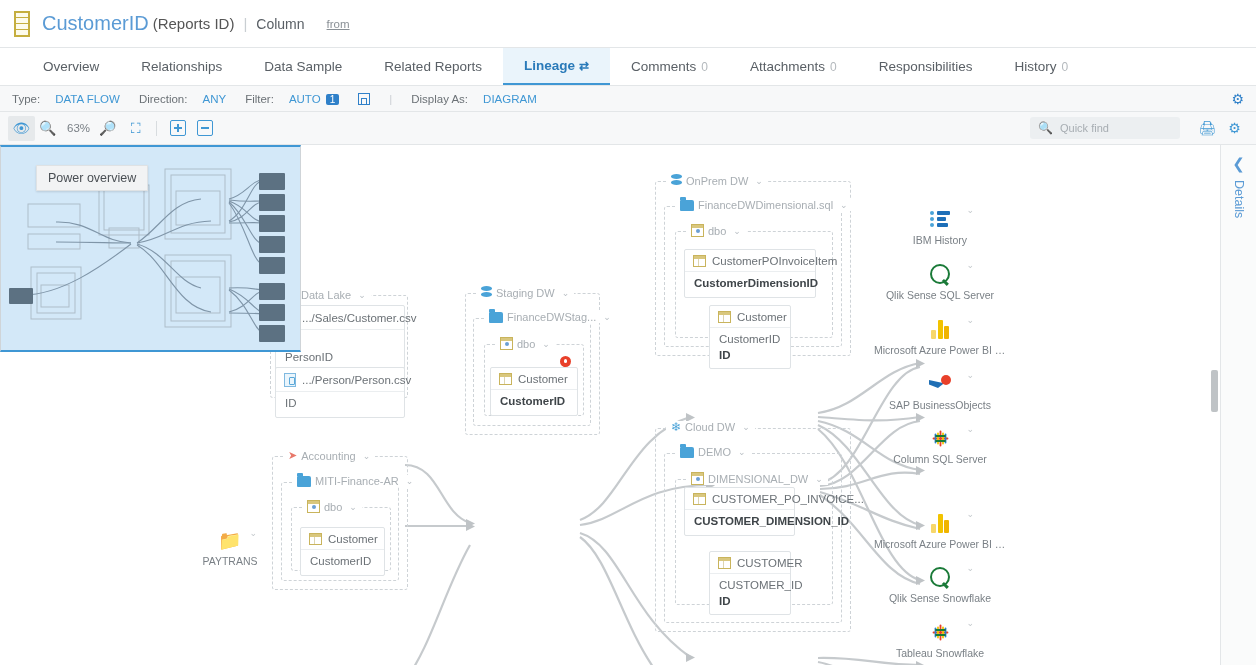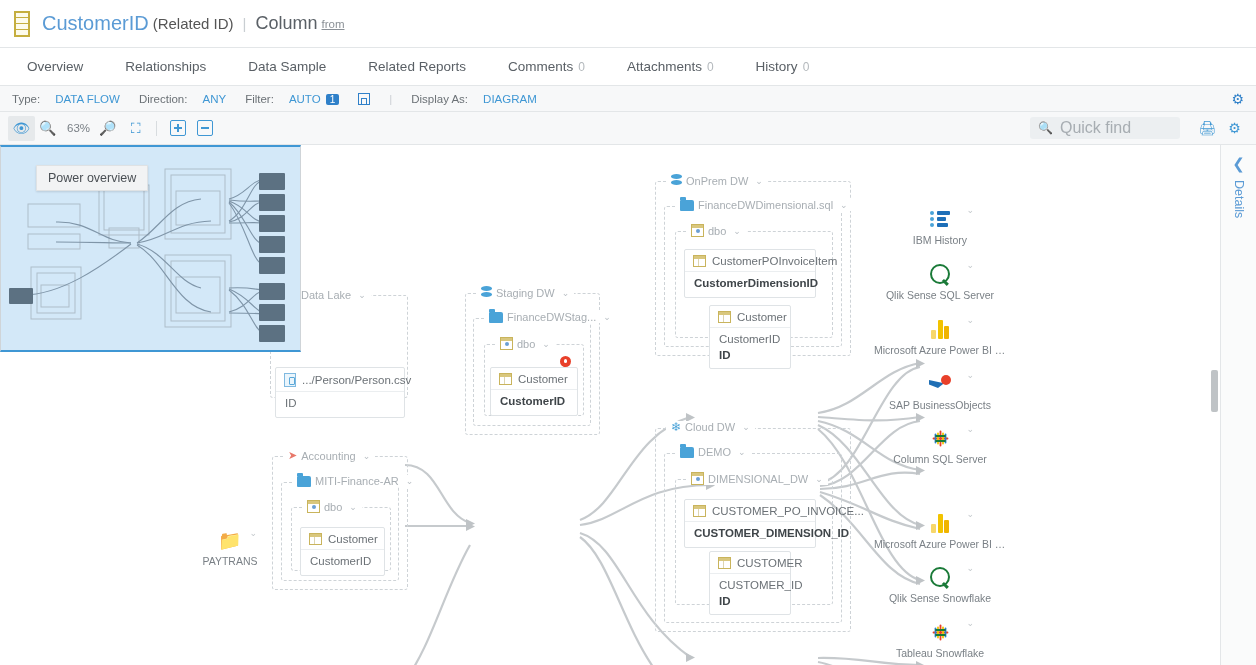--- a/index.html
+++ b/index.html
@@ -16,22 +16,22 @@
     border-bottom:1px solid #e3e6e8; background:#fff;
     padding-left:14px; padding-right:10px;
   }
   .col-icon { width:16px; height:26px; margin-right:12px; flex:0 0 auto;
     border:2px solid #c5ae3f; background:#fff; display:flex; flex-direction:column;}
   .col-icon i { display:block; flex:1; border-bottom:1.6px solid #c5ae3f; background:#fdfbec;}
   .col-icon i:last-child { border-bottom:none; }
   .h-title { font-size:20px; color:#5b9bd5; font-weight:400; }
   .h-sub { font-size:15px; color:#555; margin-left:4px;}
   .h-pipe { color:#c9ced2; margin:0 9px; font-size:15px;}
-  .h-col { font-size:18px; color:#5a6066; }
-  .h-from { font-size:11.5px; color:#8a9096; margin-left:4px;text-decoration:underline;}
+  .h-col { font-size:14px; color:#5a6066; }
+  .h-from { font-size:11.5px; color:#8a9096; margin-left:22px;text-decoration:underline;}
   .bc { font-size:11.5px; color:#5b9bd5; }
   .bc .sep { color:#9aa0a6; margin:0 3px;}
   .db-ico { display:inline-block; width:10px; height:12px; vertical-align:-2px;
     margin-right:3px; position:relative;}
   .db-ico::before,.db-ico::after { content:""; position:absolute; left:0; right:0; height:4px;
     background:#4aa3d8; border-radius:50%/2px;}
   .db-ico::before { top:0;} .db-ico::after { top:5px;}
   .hdr-right { margin-left:auto; display:flex; align-items:center; gap:11px;}
   .shield { width:17px; height:19px; background:#2f80c9;
     clip-path: polygon(50% 0,100% 18%,100% 62%,50% 100%,0 62%,0 18%); position:relative;}
@@ -46,21 +46,21 @@
   .cert::after{content:"";position:absolute;left:5px;top:12px;width:9px;height:8px;
     border-left:2px solid #2f80c9;border-right:2px solid #2f80c9;}
   .thumb { font-size:17px; color:#2f80c9; }
   .alert-dot { width:16px;height:16px;border-radius:50%;background:#2f80c9;color:#fff;
     font-size:11px;font-weight:bold;display:flex;align-items:center;justify-content:center;}
   .alert-n { color:#8a9096; font-size:12px; margin-left:-5px;}
   .kebab { display:flex; flex-direction:column; gap:2.5px; padding:2px 5px; cursor:pointer;}
   .kebab span { width:3.5px;height:3.5px;border-radius:50%;background:#5a6066;}
   
   .tabs { height:38px; display:flex; align-items:stretch;
-    border-bottom:1px solid #e3e6e8; background:#fff; padding-left:6px;}
+    border-bottom:1px solid #e3e6e8; background:#fff; padding-left:22px;}
   .tab { display:flex; align-items:center; padding:0 21px; font-size:13.5px;
     color:#5a6066; cursor:pointer; position:relative;}
   .tab .cnt { color:#b4b9bd; margin-left:5px; font-size:12px;}
   .tab.active { color:#2a7ab9; font-weight:bold; background:#eaf4fb;
     border-bottom:2px solid #3f97d4;}
   .tab .sw { margin-left:4px; font-size:12px;}
   
   .filterbar { height:26px; display:flex; align-items:center; gap:0;
     border-bottom:1px solid #e3e6e8; background:#f7f8f9; padding:0 12px; font-size:11.5px;}
   .fb-item { margin-right:19px; color:#6b7176; white-space:nowrap;}
@@ -80,21 +80,21 @@
      color:#3f97d4; cursor:pointer; font-size:14px; border-radius:2px;}
   .tb.sel { background:#e6e9eb; }
   .zoomlabel { font-size:11.5px; color:#7a8086; padding:0 5px;}
   .tb-div { width:1px;height:15px;background:#d8dcdf;margin:0 7px;}
   .sqbtn { width:16px;height:16px;border:1.6px solid #3f97d4;border-radius:2px;
      position:relative;}
   .sqbtn::before{content:"";position:absolute;left:3px;top:6.4px;right:3px;height:1.8px;background:#3f97d4;}
   .sqbtn.plus::after{content:"";position:absolute;top:3px;bottom:3px;left:6.4px;width:1.8px;background:#3f97d4;}
   .quickfind { margin-left:auto; display:flex; align-items:center; background:#eceff1;
      border-radius:3px; height:22px; width:150px; padding:0 8px; color:#a7adb2; gap:7px;}
-  .qf-txt { font-size:16px; }
+  .qf-txt { font-size:11px; }
   .print { margin-left:14px; }
   
   .body-wrap { position:relative; height:604px; display:flex; }
   .canvas { position:relative; flex:1; background:#fff; overflow:hidden;}
   .detailrail { width:36px; border-left:1px solid #e3e6e8; background:#fafbfb;
      display:flex; flex-direction:column; align-items:center; padding-top:10px; gap:7px;}
   .detailrail .chev { color:#5b9bd5; font-size:15px;}
   .detail-txt { writing-mode:vertical-rl; font-size:12.5px; color:#5b9bd5;}
   
   .minimap { position:absolute; left:0; top:0; width:301px; height:207px;
@@ -168,46 +168,53 @@
 <body>
 
 <div class="header">
   <div class="col-icon">
       <i></i>
       <i></i>
       <i></i>
       <i></i>
     </div>
   <span class="h-title">CustomerID</span>
-  <span class="h-sub">(Related ID)</span>
+  <span class="h-sub">(Reports ID)</span>
   <span class="h-pipe">|</span>
   <span class="h-col">Column</span>
   <span class="h-from">from</span>
 </div>
 
 <div class="tabs">
   <div class="tab">
       <span>Overview</span>
     </div>
   <div class="tab">
       <span>Relationships</span>
     </div>
   <div class="tab">
       <span>Data Sample</span>
     </div>
   <div class="tab">
       <span>Related Reports</span>
     </div>
+  <div class="tab active">
+      <span>Lineage</span>
+      <span class="sw">⇄</span>
+    </div>
   <div class="tab">
       <span>Comments</span>
       <span class="cnt">0</span>
     </div>
   <div class="tab">
       <span>Attachments</span>
       <span class="cnt">0</span>
+    </div>
+  <div class="tab">
+      <span>Responsibilities</span>
     </div>
   <div class="tab">
       <span>History</span>
       <span class="cnt">0</span>
     </div>
 </div>
 
 <div class="filterbar">
   <span class="fb-item"><span>Type:</span><b>DATA FLOW</b></span>
   <span class="fb-item"><span>Direction:</span><b>ANY</b></span>
@@ -288,20 +295,27 @@
       </g>
     </svg>
 
     <div class="grp" style="left:270px;top:150px;width:138px;height:103px;">
       <span class="grp-lbl">
           <span class="dbgrp-ico"></span>
           <span>Data Lake</span>
           <span class="car">⌄</span>
         </span>
     </div>
+    <div class="node" style="left:275px;top:160px;width:130px;">
+      <div class="node-hd">
+          <span class="file-ico"></span>
+          <span>.../Sales/Customer.csv</span>
+        </div>
+      <div class="node-row"><span>ID</span><br><span>PersonID</span></div>
+    </div>
     <div class="node" style="left:275px;top:222px;width:130px;">
       <div class="node-hd">
           <span class="file-ico"></span>
           <span>.../Person/Person.csv</span>
         </div>
       <div class="node-row"><span>ID</span></div>
     </div>
 
     <div class="grp" style="left:465px;top:148px;width:135px;height:142px;">
       <span class="grp-lbl">
@@ -426,21 +440,21 @@
           <span class="car">⌄</span>
         </span>
     </div>
     <div class="grp" style="left:675px;top:334px;width:158px;height:126px;">
       <span class="grp-lbl">
           <span class="schema-ico"></span>
           <span>DIMENSIONAL_DW</span>
           <span class="car">⌄</span>
         </span>
     </div>
-    <div class="node" style="left:684px;top:354px;width:132px;">
+    <div class="node" style="left:684px;top:342px;width:111px;">
       <div class="node-hd">
           <span class="tbl-ico"></span>
           <span>CUSTOMER_PO_INVOICE...</span>
         </div>
       <div class="node-row">
           <b>CUSTOMER_DIMENSION_ID</b>
         </div>
     </div>
     <div class="node" style="left:709px;top:406px;width:82px;">
       <div class="node-hd">

